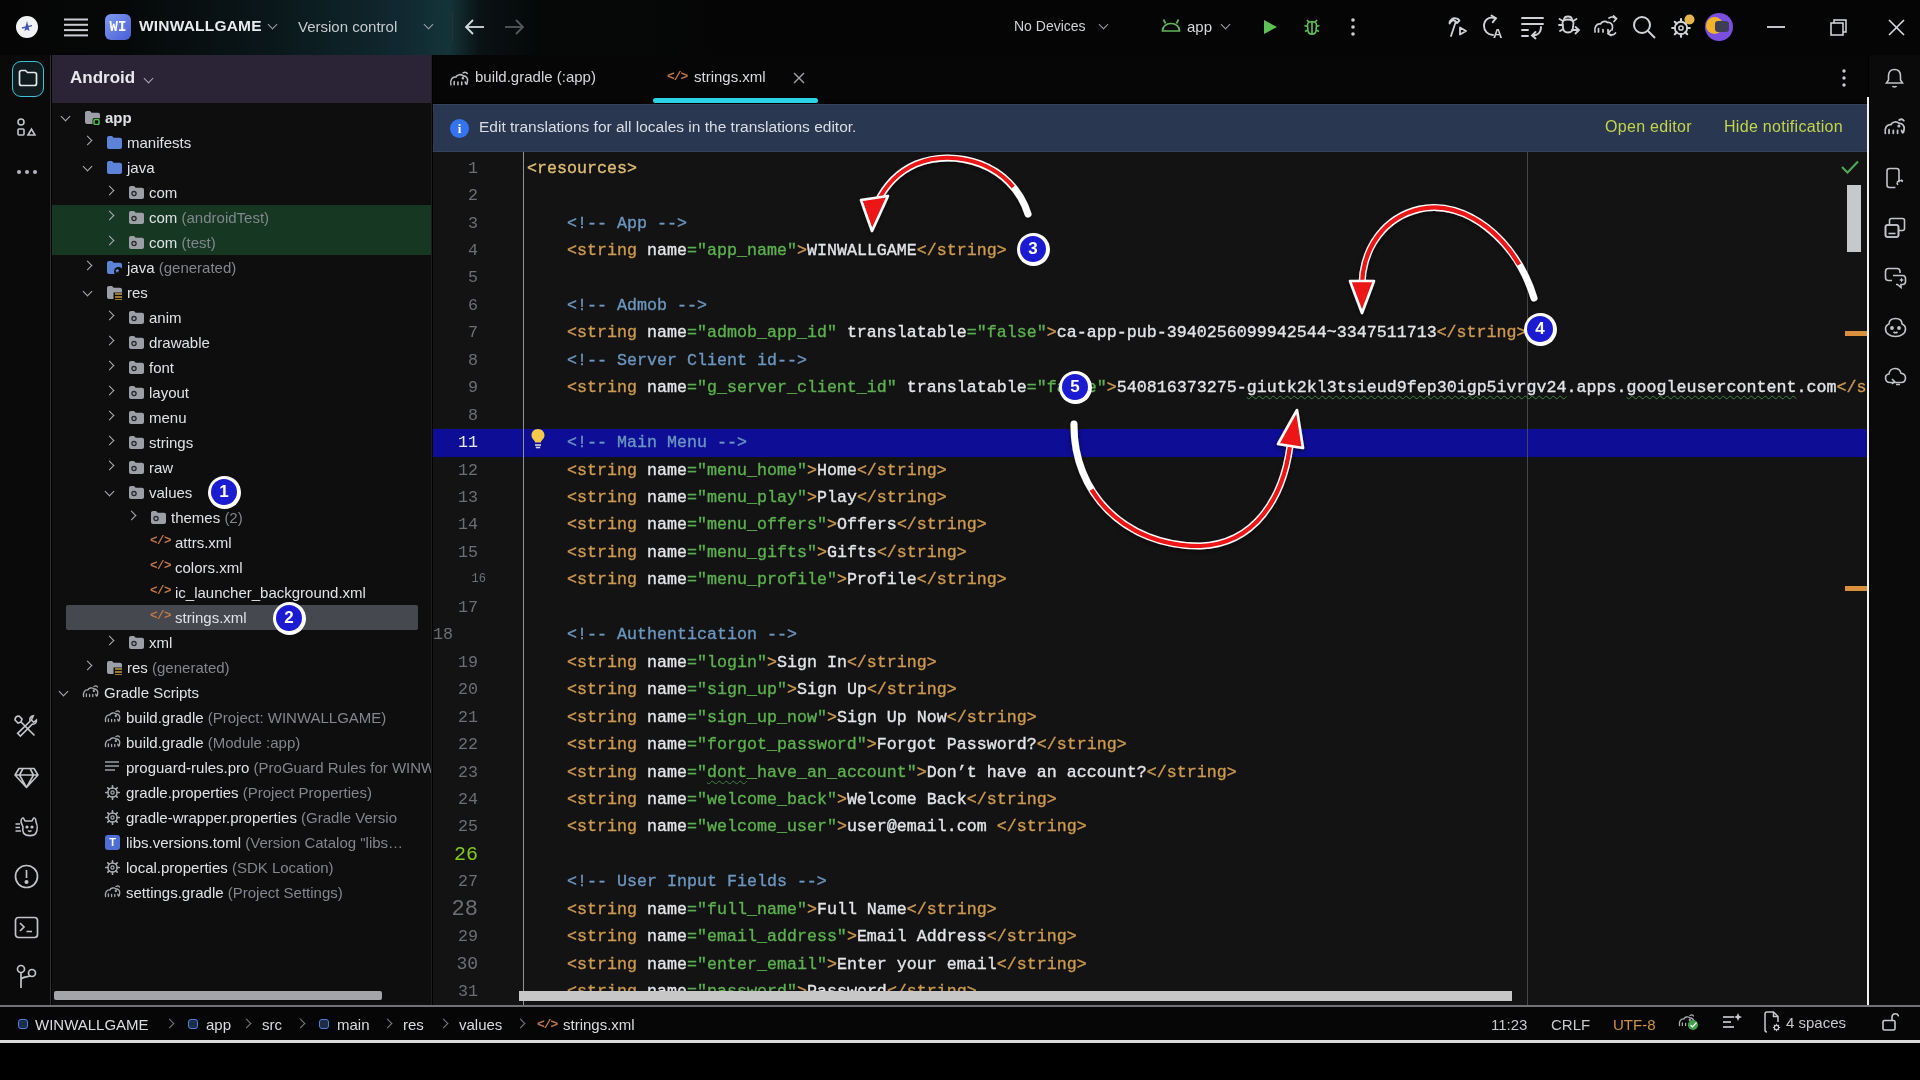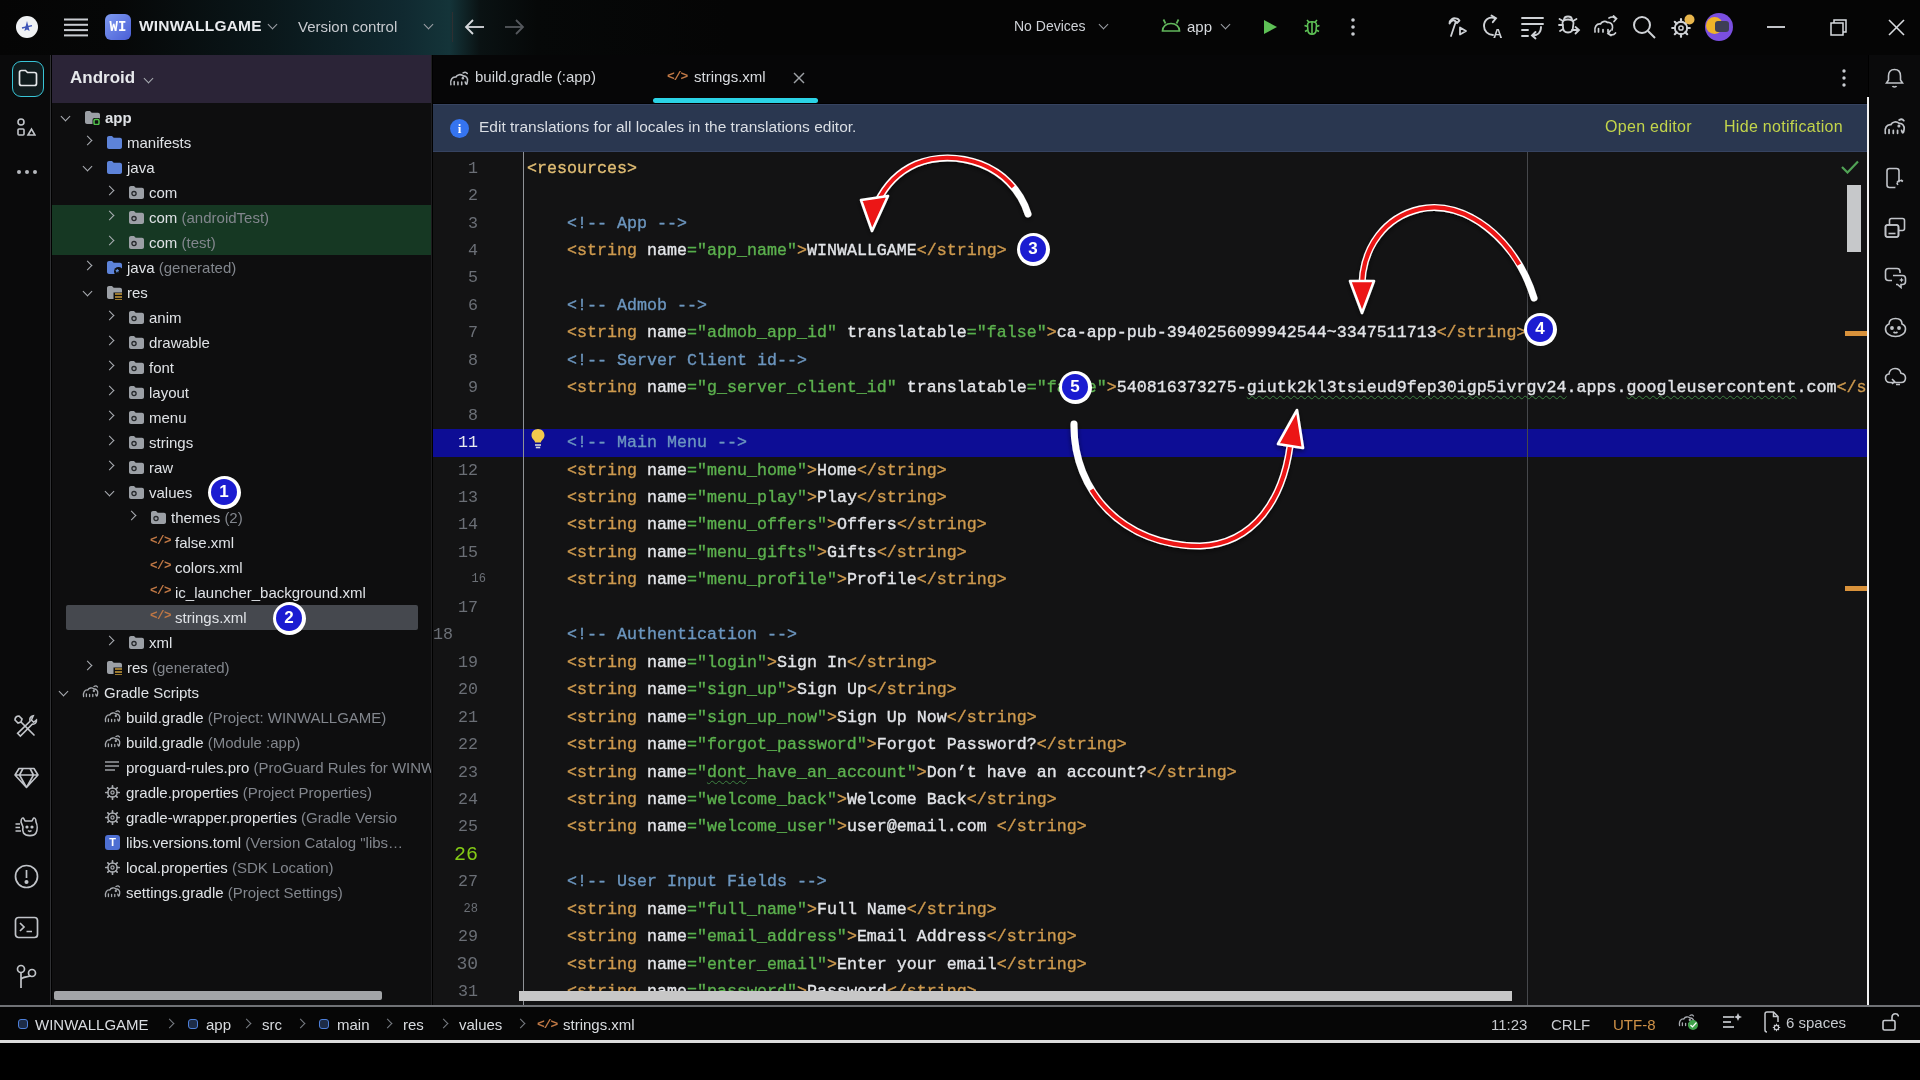--- a/index.html
+++ b/index.html
@@ -346,21 +346,21 @@
       <circle cx="6" cy="8.6" r="2.1" fill="none" stroke="#26282B" stroke-width="1.3"></circle>
     </svg>
     <div class="row" style="left:97px;top:425px"><span>values</span></div>
     <span class="chv chv-r" style="position:absolute;left:76px;top:457px;border-color:#ACAFB5"></span>
     <svg style="position:absolute;left:98px;top:454.5px" width="17" height="15" viewBox="0 0 17 15">
       <path d="M1 3 C1 1.9 1.9 1 3 1 L6 1 L7.7 2.8 L14 2.8 C15.1 2.8 16 3.7 16 4.8 L16 12 C16 13.1 15.1 14 14 14 L3 14 C1.9 14 1 13.1 1 12 Z" fill="#9CA0A6"></path>
       <circle cx="6" cy="8.6" r="2.1" fill="none" stroke="#26282B" stroke-width="1.3"></circle>
     </svg>
     <div class="row" style="left:119px;top:450px"><span>themes</span> <span class="sfx">(2)</span></div>
     <div class="mono" style="position:absolute;left:98px;top:479px;font-size:12.5px;font-weight:bold;color:#C07845;letter-spacing:-0.5px">&lt;/&gt;</div>
-    <div class="row" style="left:123px;top:475px"><span>false.xml</span></div>
+    <div class="row" style="left:123px;top:475px"><span>attrs.xml</span></div>
     <div class="mono" style="position:absolute;left:98px;top:504px;font-size:12.5px;font-weight:bold;color:#C07845;letter-spacing:-0.5px">&lt;/&gt;</div>
     <div class="row" style="left:123px;top:500px"><span>colors.xml</span></div>
     <div class="mono" style="position:absolute;left:98px;top:529px;font-size:12.5px;font-weight:bold;color:#C07845;letter-spacing:-0.5px">&lt;/&gt;</div>
     <div class="row" style="left:123px;top:525px"><span>ic_launcher_background.xml</span></div>
     <div class="mono" style="position:absolute;left:98px;top:554px;font-size:12.5px;font-weight:bold;color:#C07845;letter-spacing:-0.5px">&lt;/&gt;</div>
     <div class="row" style="left:123px;top:550px"><span>strings.xml</span></div>
     <span class="chv chv-r" style="position:absolute;left:54px;top:582px;border-color:#ACAFB5"></span>
     <svg style="position:absolute;left:76px;top:579.5px" width="17" height="15" viewBox="0 0 17 15">
       <path d="M1 3 C1 1.9 1.9 1 3 1 L6 1 L7.7 2.8 L14 2.8 C15.1 2.8 16 3.7 16 4.8 L16 12 C16 13.1 15.1 14 14 14 L3 14 C1.9 14 1 13.1 1 12 Z" fill="#9CA0A6"></path>
       <circle cx="6" cy="8.6" r="2.1" fill="none" stroke="#26282B" stroke-width="1.3"></circle>
@@ -507,21 +507,21 @@
     <div class="mono" style="position:absolute;left:0;top:469.25px;width:45px;text-align:left;font-size:16.67px;line-height:27.45px;color:#6B6F76">18</div>
     <div class="mono" style="position:absolute;left:0;top:496.7px;width:45px;text-align:right;font-size:16.67px;line-height:27.45px;color:#6B6F76">19</div>
     <div class="mono" style="position:absolute;left:0;top:524.15px;width:45px;text-align:right;font-size:16.67px;line-height:27.45px;color:#6B6F76">20</div>
     <div class="mono" style="position:absolute;left:0;top:551.6px;width:45px;text-align:right;font-size:16.67px;line-height:27.45px;color:#6B6F76">21</div>
     <div class="mono" style="position:absolute;left:0;top:579.05px;width:45px;text-align:right;font-size:16.67px;line-height:27.45px;color:#6B6F76">22</div>
     <div class="mono" style="position:absolute;left:0;top:606.5px;width:45px;text-align:right;font-size:16.67px;line-height:27.45px;color:#6B6F76">23</div>
     <div class="mono" style="position:absolute;left:0;top:633.95px;width:45px;text-align:right;font-size:16.67px;line-height:27.45px;color:#6B6F76">24</div>
     <div class="mono" style="position:absolute;left:0;top:661.4px;width:45px;text-align:right;font-size:16.67px;line-height:27.45px;color:#6B6F76">25</div>
     <div class="mono" style="position:absolute;left:0;top:688.85px;width:45px;text-align:right;font-size:20px;line-height:27.45px;color:#84cc16">26</div>
     <div class="mono" style="position:absolute;left:0;top:716.3px;width:45px;text-align:right;font-size:16.67px;line-height:27.45px;color:#6B6F76">27</div>
-    <div class="mono" style="position:absolute;left:0;top:743.75px;width:45px;text-align:right;font-size:12px;line-height:27.45px;color:#6B6F76">28</div>
+    <div class="mono" style="position:absolute;left:0;top:743.75px;width:45px;text-align:right;font-size:22px;line-height:27.45px;color:#6B6F76">28</div>
     <div class="mono" style="position:absolute;left:0;top:771.2px;width:45px;text-align:right;font-size:16.67px;line-height:27.45px;color:#6B6F76">29</div>
     <div class="mono" style="position:absolute;left:0;top:798.65px;width:45px;text-align:right;font-size:18px;line-height:27.45px;color:#6B6F76">30</div>
     <div class="mono" style="position:absolute;left:0;top:826.1px;width:45px;text-align:right;font-size:16.67px;line-height:27.45px;color:#6B6F76">31</div>
   <svg class="ab" style="left:97px;top:276px" width="16" height="22" viewBox="0 0 16 22">
       <path d="M8 1 C11.8 1 14.5 3.8 14.5 7.2 C14.5 9.4 13.4 10.8 12.2 12 C11.3 12.9 11 13.6 11 14.5 L5 14.5 C5 13.6 4.7 12.9 3.8 12 C2.6 10.8 1.5 9.4 1.5 7.2 C1.5 3.8 4.2 1 8 1 Z" fill="#F2C94C"></path>
       <g stroke="#D9D9D9" stroke-width="1.6">
         <line x1="5" y1="17" x2="11" y2="17"></line>
         <line x1="5.8" y1="19.5" x2="10.2" y2="19.5"></line>
       </g>
     </svg>
@@ -657,21 +657,21 @@
 <svg class="ab" style="left:1763px;top:1011px" width="20" height="22" viewBox="0 0 20 22">
     <g stroke="#C6C9CE" stroke-width="1.5" fill="none">
       <path d="M4 21 C2.9 21 2 20.1 2 19 L2 3 C2 1.9 2.9 1 4 1 L10.5 1 L15 5.5 L15 11"></path>
       <path d="M10.5 1 L10.5 5.5 L15 5.5"></path>
     </g>
     <g stroke="#C6C9CE" stroke-width="1.2" fill="none">
       <circle cx="13.5" cy="16.5" r="2.2"></circle>
       <path d="M13.5 12.8 L13.5 14 M13.5 19 L13.5 20.2 M9.8 16.5 L11 16.5 M16 16.5 L17.2 16.5 M11 14 L11.9 14.9 M15.1 18.1 L16 19 M11 19 L11.9 18.1 M15.1 14.9 L16 14"></path>
     </g>
   </svg>
-<div class="ab" style="left:1786px;top:1014px;font-size:15px;color:#C6C9CE">6 spaces</div>
+<div class="ab" style="left:1786px;top:1014px;font-size:15px;color:#C6C9CE">4 spaces</div>
 <svg class="ab" style="left:1881px;top:1012px" width="18" height="20" viewBox="0 0 18 20">
     <g stroke="#C6C9CE" stroke-width="1.6" fill="none">
       <rect x="2" y="8.5" width="12" height="9.5" rx="1.5"></rect>
       <path d="M11 8.5 L11 5.5 C11 3.3 12.5 1.8 14.5 1.8 C16.2 1.8 17.3 2.8 17.5 4.5"></path>
     </g>
   </svg>
 
 <div class="ab" style="left:0;top:1040px;width:1920px;height:2.5px;background:#DCDCDC"></div>
 <div class="ab" style="left:0;top:1091px;width:1580px;height:37.5px;background:linear-gradient(90deg,#421d1d 0%,#4b2121 7%,#572726 17%,#5d2b28 30%,#552522 44%,#5e2b28 56%,#532322 68%,#4c201f 79%,#572624 90%,#4b2020 100%)">
   <svg class="ab" style="left:11px;top:8px" width="21" height="21" viewBox="0 0 21 21">

